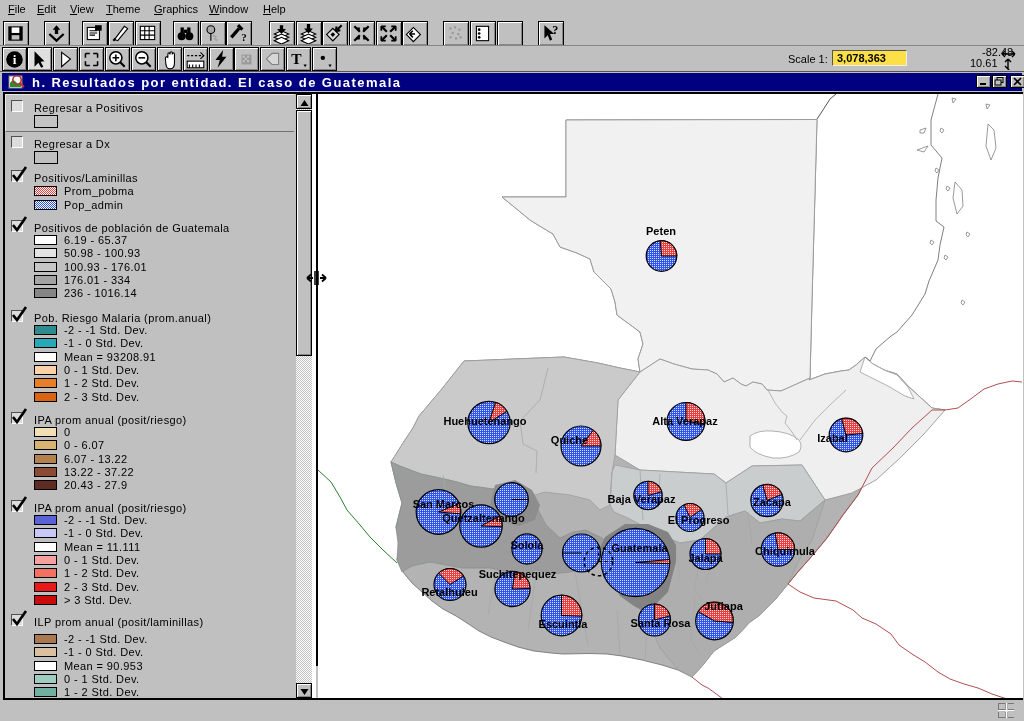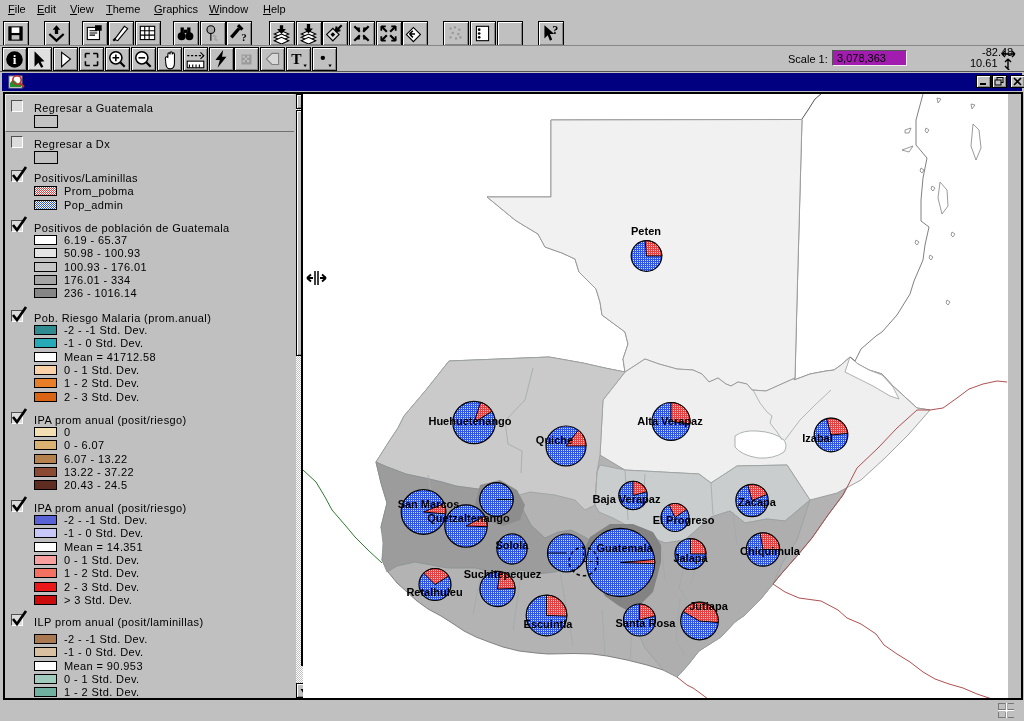--- a/index.html
+++ b/index.html
@@ -33,28 +33,28 @@
   background-color:#c0c0c0;
   background-image:linear-gradient(45deg,#fff 25%,transparent 25%,transparent 75%,#fff 75%),
                    linear-gradient(45deg,#fff 25%,transparent 25%,transparent 75%,#fff 75%);
   background-size:2px 2px; background-position:0 0,1px 1px; }
 .sbtn { position:absolute; left:0; width:16px; height:15px; background:#c0c0c0;
   border:1px solid #000; box-shadow:inset 1px 1px 0 #fff, inset -1px -1px 0 #868686; }
 .sbtn svg { position:absolute; left:3px; top:4px; }
 #thumb { position:absolute; left:0; top:16px; width:16px; height:246px; background:#c0c0c0;
   border:1px solid #000; box-shadow:inset 1px 1px 0 #fff, inset -1px -1px 0 #868686; }
 #split { position:absolute; left:307px; top:0; width:4px; height:604px; background:#fff; }
-#mapwrap { position:absolute; left:296px; top:0; width:705px; height:572px;
+#mapwrap { position:absolute; left:311px; top:0; width:705px; height:572px;
   border-left:2px solid #000; background:#fff;text-decoration:underline; }
 #status { position:absolute; left:0; top:700px; width:1024px; height:21px; background:#c0c0c0; }
 .plbl { font-weight:bold; font-size:11px; fill:#000; }
 #cursor { position:absolute; left:306px; top:269px; }
-#scalebox { position:absolute; left:832px; top:50px; width:75px; height:16px; background:#a21caf;
+#scalebox { position:absolute; left:832px; top:50px; width:75px; height:16px; background:#fde047;
   border-top:1px solid #555; border-left:1px solid #555; border-right:1px solid #eee;
-  border-bottom:1px solid #eee; font-size:11px; padding-left:4px; line-height:15px; }
+  border-bottom:1px solid #eee; font-size:11px; padding-left:4px; line-height:15px;font-weight:bold; }
 .small { position:absolute; font-size:11px; color:#000; }
 #grip { position:absolute; left:998px; top:703px; width:16px; height:15px; }
 </style></head>
 <body>
 <div id="app">
 <div class="menu" style="left:8px"><u>F</u>ile</div>
 <div class="menu" style="left:37px"><u>E</u>dit</div>
 <div class="menu" style="left:70px"><u>V</u>iew</div>
 <div class="menu" style="left:106px"><u>T</u>heme</div>
 <div class="menu" style="left:154px"><u>G</u>raphics</div>
@@ -281,36 +281,37 @@
 <svg class="small" style="left:1003px;top:58px" width="10" height="12">
       <path d="M5,1 v10 M5,1 l-3,3 M5,1 l3,3 M5,11 l-3,-3 M5,11 l3,3" stroke="#000" stroke-width="1.4" fill="none"></path>
     </svg>
 <div id="title">
   <svg style="position:absolute;left:6px;top:1px" width="17" height="16" viewBox="0 0 17 16">
     <rect x="1" y="2" width="13" height="12" fill="#fff" stroke="#808080"></rect>
     <path d="M2,9 Q5,4 8,8 T13,8 L13,13 L2,13 Z" fill="#2a8f2a"></path>
     <circle cx="9" cy="6" r="4.2" fill="none" stroke="#c03030" stroke-width="1.6"></circle>
     <path d="M12,9 l4,4" stroke="#c03030" stroke-width="2"></path>
   </svg>
+  <div class="t">h. Resultados por entidad. El caso de Guatemala</div>
   <div class="wb" style="left:974px"><svg width="13" height="11">
           <path d="M3,8 h6" stroke="#000" stroke-width="2"></path>
         </svg></div>
   <div class="wb" style="left:990px"><svg width="13" height="11">
           <rect x="4" y="1.5" width="6" height="5" fill="none" stroke="#000"></rect>
           <rect x="2" y="4" width="6" height="5" fill="#c0c0c0" stroke="#000"></rect>
         </svg></div>
   <div class="wb" style="left:1008px"><svg width="13" height="11">
           <path d="M3,2 l7,7 M10,2 l-7,7" stroke="#000" stroke-width="1.6"></path>
         </svg></div>
 </div>
 <div id="content">
   <div id="toc">
         <div style="position:absolute;left:0;top:0;width:289px;height:38px;border-top:1px solid #e8e8e8;border-left:1px solid #e8e8e8;border-bottom:1px solid #707070;background:#c3c3c3"></div>
         <div class="cb" style="left:6px;top:6px"></div>
-        <div class="tl" style="left:29px;top:8px">Regresar a Guatemala</div>
+        <div class="tl" style="left:29px;top:8px">Regresar a Positivos</div>
         <div class="sw swE" style="left:29px;top:21px"></div>
         <div class="cb" style="left:6px;top:42px"></div>
         <div class="tl" style="left:29px;top:44px">Regresar a Dx</div>
         <div class="sw swE" style="left:29px;top:57px"></div>
         <div class="cb" style="left:6px;top:76px"></div>
         <svg class="ck" style="left:5px;top:70px" width="20" height="20">
           <path d="M3,11 L7,16 L16,3" stroke="#000" stroke-width="2.6" fill="none"></path>
         </svg>
         <div class="tl" style="left:29px;top:78px">Positivos/Laminillas</div>
         <div class="sw swH" style="left:29px;top:92px;background-color:#e84040;background-image:linear-gradient(45deg,#fff 25%,transparent 25%,transparent 75%,#fff 75%),linear-gradient(45deg,#fff 25%,transparent 25%,transparent 75%,#fff 75%);background-size:2px 2px;background-position:0 0,1px 1px"></div>
@@ -335,53 +336,53 @@
         <div class="cb" style="left:6px;top:216px"></div>
         <svg class="ck" style="left:5px;top:210px" width="20" height="20">
           <path d="M3,11 L7,16 L16,3" stroke="#000" stroke-width="2.6" fill="none"></path>
         </svg>
         <div class="tl" style="left:29px;top:218px">Pob. Riesgo Malaria (prom.anual)</div>
         <div class="sw" style="left:29px;top:231px;background:#2e8b8f"></div>
         <div class="tl" style="left:59px;top:230px">-2 - -1 Std. Dev.</div>
         <div class="sw" style="left:29px;top:244.3px;background:#26aab8"></div>
         <div class="tl" style="left:59px;top:243.3px">-1 - 0 Std. Dev.</div>
         <div class="sw" style="left:29px;top:257.6px;background:#ffffff"></div>
-        <div class="tl" style="left:59px;top:256.6px">Mean = 41712.58</div>
+        <div class="tl" style="left:59px;top:256.6px">Mean = 93208.91</div>
         <div class="sw" style="left:29px;top:270.9px;background:#fbd2a8"></div>
         <div class="tl" style="left:59px;top:269.9px">0 - 1 Std. Dev.</div>
         <div class="sw" style="left:29px;top:284.2px;background:#e87f28"></div>
         <div class="tl" style="left:59px;top:283.2px">1 - 2 Std. Dev.</div>
         <div class="sw" style="left:29px;top:297.5px;background:#d96413"></div>
         <div class="tl" style="left:59px;top:296.5px">2 - 3 Std. Dev.</div>
         <div class="cb" style="left:6px;top:318px"></div>
         <svg class="ck" style="left:5px;top:312px" width="20" height="20">
           <path d="M3,11 L7,16 L16,3" stroke="#000" stroke-width="2.6" fill="none"></path>
         </svg>
         <div class="tl" style="left:29px;top:320px">IPA prom anual (posit/riesgo)</div>
         <div class="sw" style="left:29px;top:333px;background:#f2dfb2"></div>
         <div class="tl" style="left:59px;top:332px">0</div>
         <div class="sw" style="left:29px;top:346.3px;background:#d9b173"></div>
         <div class="tl" style="left:59px;top:345.3px">0 - 6.07</div>
         <div class="sw" style="left:29px;top:359.6px;background:#b4804d"></div>
         <div class="tl" style="left:59px;top:358.6px">6.07 - 13.22</div>
         <div class="sw" style="left:29px;top:372.9px;background:#8a4a33"></div>
         <div class="tl" style="left:59px;top:371.9px">13.22 - 37.22</div>
         <div class="sw" style="left:29px;top:386.2px;background:#5f2c22"></div>
-        <div class="tl" style="left:59px;top:385.2px">20.43 - 24.5</div>
+        <div class="tl" style="left:59px;top:385.2px">20.43 - 27.9</div>
         <div class="cb" style="left:6px;top:406px"></div>
         <svg class="ck" style="left:5px;top:400px" width="20" height="20">
           <path d="M3,11 L7,16 L16,3" stroke="#000" stroke-width="2.6" fill="none"></path>
         </svg>
         <div class="tl" style="left:29px;top:408px">IPA prom anual (posit/riesgo)</div>
         <div class="sw" style="left:29px;top:421px;background:#5a62d8"></div>
         <div class="tl" style="left:59px;top:420px">-2 - -1 Std. Dev.</div>
         <div class="sw" style="left:29px;top:434.3px;background:#c8c8f8"></div>
         <div class="tl" style="left:59px;top:433.3px">-1 - 0 Std. Dev.</div>
         <div class="sw" style="left:29px;top:447.6px;background:#ffffff"></div>
-        <div class="tl" style="left:59px;top:446.6px">Mean = 14.351</div>
+        <div class="tl" style="left:59px;top:446.6px">Mean = 11.111</div>
         <div class="sw" style="left:29px;top:460.9px;background:#f8a0a0"></div>
         <div class="tl" style="left:59px;top:459.9px">0 - 1 Std. Dev.</div>
         <div class="sw" style="left:29px;top:474.2px;background:#f47060"></div>
         <div class="tl" style="left:59px;top:473.2px">1 - 2 Std. Dev.</div>
         <div class="sw" style="left:29px;top:487.5px;background:#ea1818"></div>
         <div class="tl" style="left:59px;top:486.5px">2 - 3 Std. Dev.</div>
         <div class="sw" style="left:29px;top:500.8px;background:#cc0c0c"></div>
         <div class="tl" style="left:59px;top:499.8px">&gt; 3 Std. Dev.</div>
         <div class="cb" style="left:6px;top:520px"></div>
         <svg class="ck" style="left:5px;top:514px" width="20" height="20">

